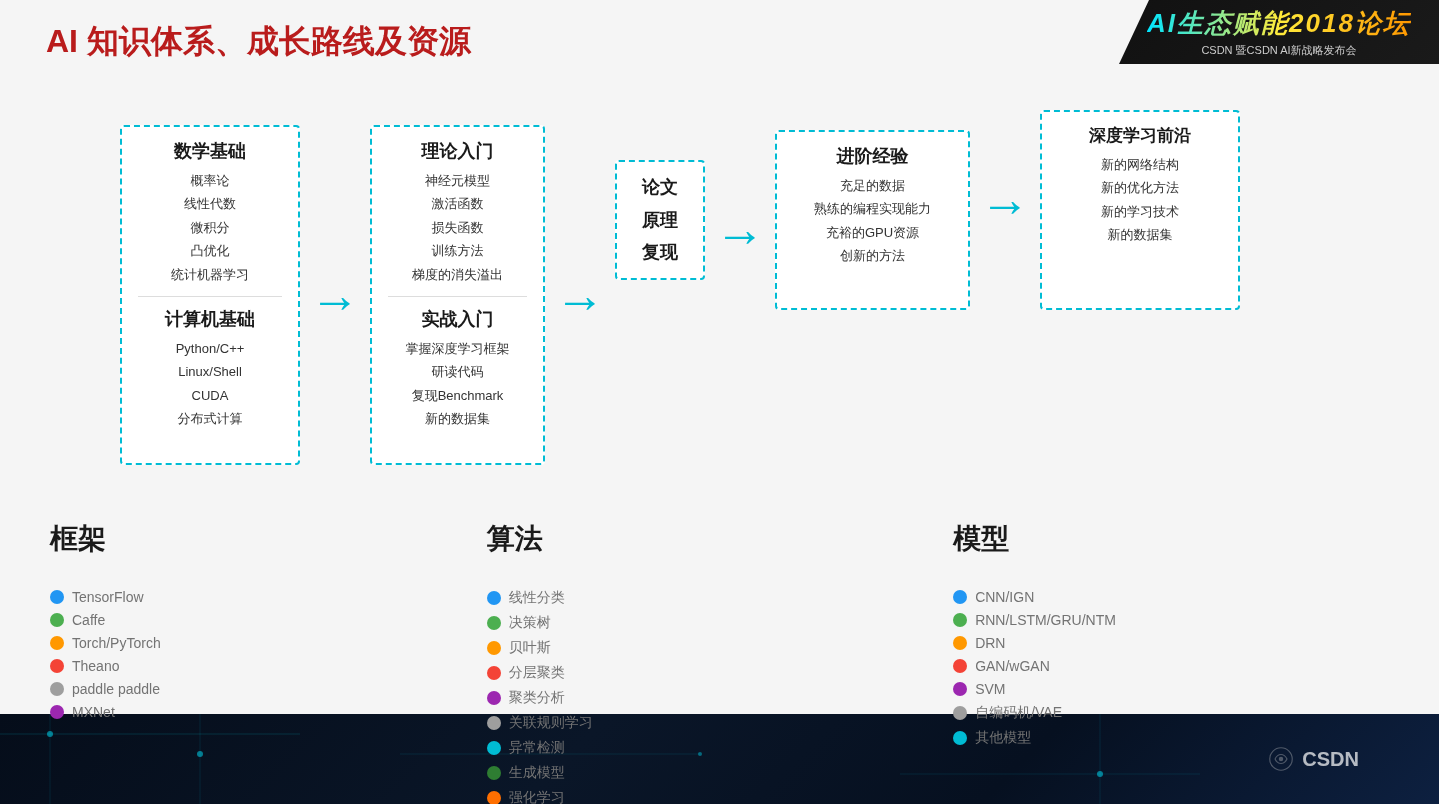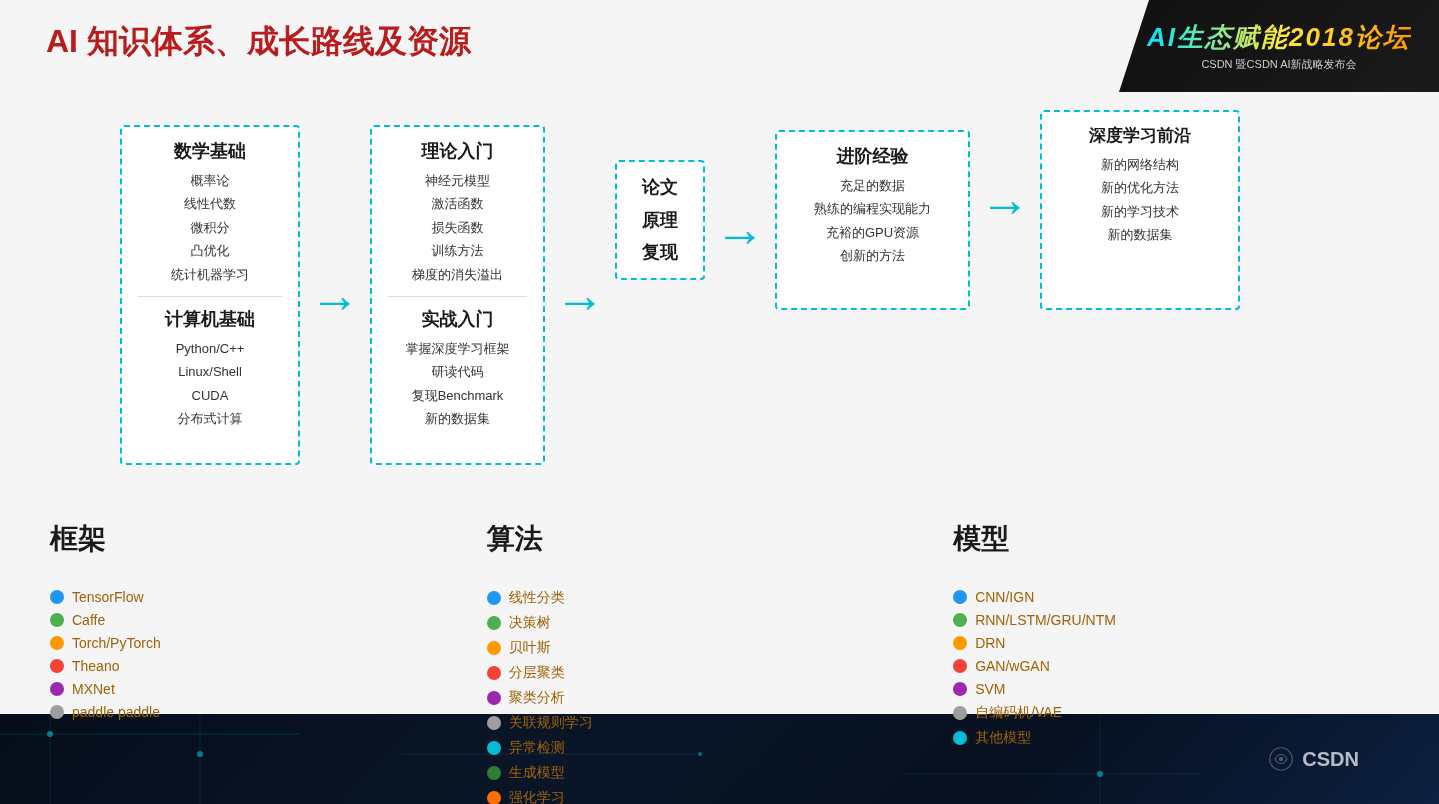--- a/index.html
+++ b/index.html
@@ -30,21 +30,21 @@
       color: #b91c1c;
       z-index: 10;
     }
 
     
     .logo-area {
       position: absolute;
       top: 0;
       right: 0;
       width: 320px;
-      height: 92px;
+      height: 64px;
       background: linear-gradient(135deg, #111 0%, #1a1a1a 100%);
       display: flex;
       flex-direction: column;
       align-items: center;
       justify-content: center;
       z-index: 10;
       clip-path: polygon(30px 0, 100% 0, 100% 100%, 0 100%);
     }
     .logo-title {
       font-size: 26px;
@@ -204,21 +204,21 @@
       display: flex;
       flex-direction: column;
       gap: 7px;
     }
 
     .legend-item {
       display: flex;
       align-items: center;
       gap: 8px;
       font-size: 14px;
-      color: #a16207;
+      color: #737373;
     }
 
     .dot {
       width: 14px;
       height: 14px;
       border-radius: 50%;
       flex-shrink: 0;
     }
 
     
@@ -364,26 +364,26 @@
           </li>
           <li class="legend-item">
             <span class="dot" style="background:#FF9800;"></span>
             <span>Torch/PyTorch</span>
           </li>
           <li class="legend-item">
             <span class="dot" style="background:#F44336;"></span>
             <span>Theano</span>
           </li>
           <li class="legend-item">
+            <span class="dot" style="background:#9E9E9E;"></span>
+            <span>paddle paddle</span>
+          </li>
+          <li class="legend-item">
             <span class="dot" style="background:#9C27B0;"></span>
             <span>MXNet</span>
-          </li>
-          <li class="legend-item">
-            <span class="dot" style="background:#9E9E9E;"></span>
-            <span>paddle paddle</span>
           </li>
         </ul>
       </div>
 
       <div class="legend-section" style="flex:1.3; padding-left:60px;">
         <div class="legend-section-title">算法</div>
         <ul class="legend-items">
           <li class="legend-item">
             <span class="dot" style="background:#2196F3;"></span>
             <span>线性分类</span>

